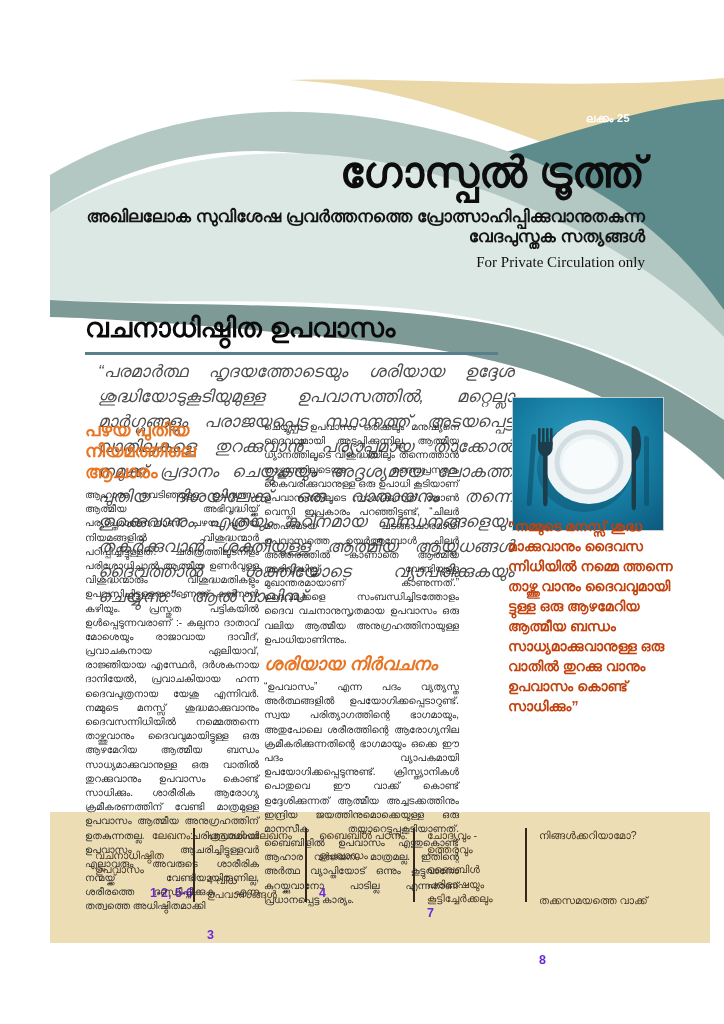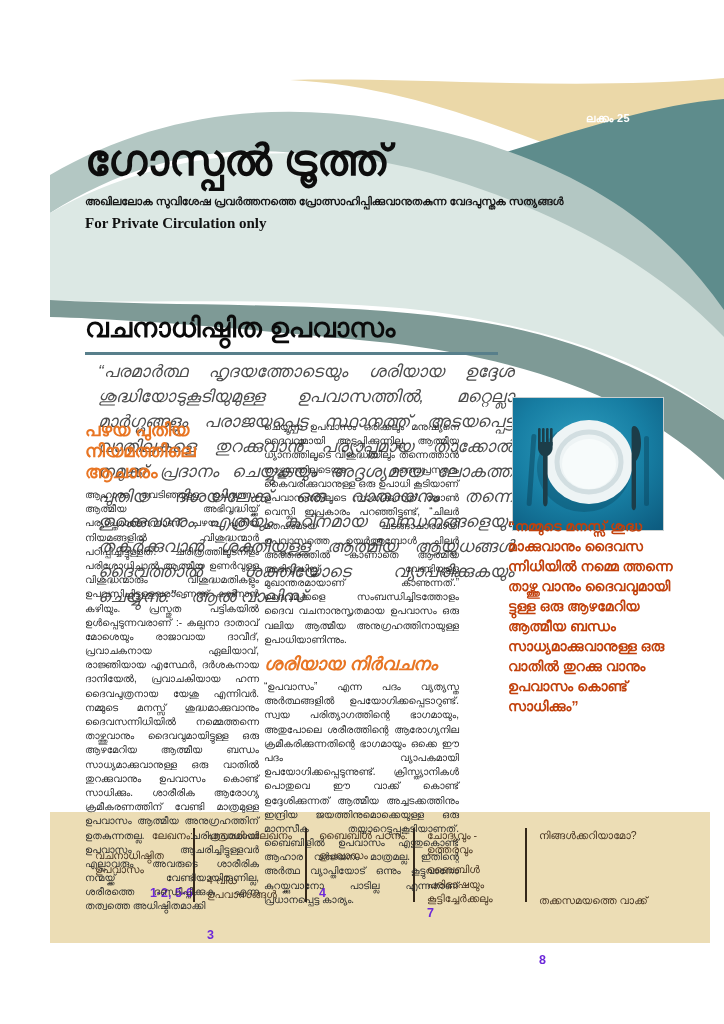--- a/index.html
+++ b/index.html
@@ -8,24 +8,24 @@
     margin:0 auto;overflow:hidden;
     font-family:"Liberation Sans", sans-serif;color:#2e2e2e;
   }
   
   .header-art{position:absolute;left:50px;top:75px;width:674px;height:430px;z-index:0;}
   .header-art svg{display:block;width:100%;height:100%;}
   .issue{
     position:absolute;left:586px;top:112px;width:90px;z-index:3;
     color:#ffffff;font-size:11px;font-weight:bold;letter-spacing:.3px;
   }
-  .masthead{position:absolute;left:85px;top:136px;width:560px;text-align:left;z-index:3;}
+  .masthead{position:absolute;left:85px;top:148px;width:560px;text-align:right;z-index:3;}
   .mast-title{font-size:43px;font-weight:bold;color:#0d0d0d;line-height:1.15;}
-  .mast-sub{margin-top:10px;font-size:11px;font-weight:bold;color:#141414;}
-  .mast-circ{margin-top:7px;font-size:15px;font-weight:bold;color:#111;font-family:"Liberation Serif", serif;}
+  .mast-sub{margin-top:10px;font-size:17px;font-weight:bold;color:#141414;}
+  .mast-circ{margin-top:7px;font-size:15px;font-weight:normal;color:#111;font-family:"Liberation Serif", serif;}
   
   .art-title{position:absolute;left:85px;top:313px;width:430px;z-index:3;
     font-size:27px;font-weight:bold;color:#0b0b0b;}
   .art-rule{position:absolute;left:85px;top:352px;width:413px;height:3px;background:#587f8b;z-index:3;}
   .lead-quote{position:absolute;left:98px;top:360px;width:416px;z-index:3;
     font-size:17px;line-height:1.47;font-style:italic;color:#4c4c4c;text-align:justify;}
   .lead-quote .attrib{font-style:italic;white-space:nowrap;}
   
   .col{position:absolute;top:420px;z-index:3;}
   .col1{left:85px;width:174px;}

